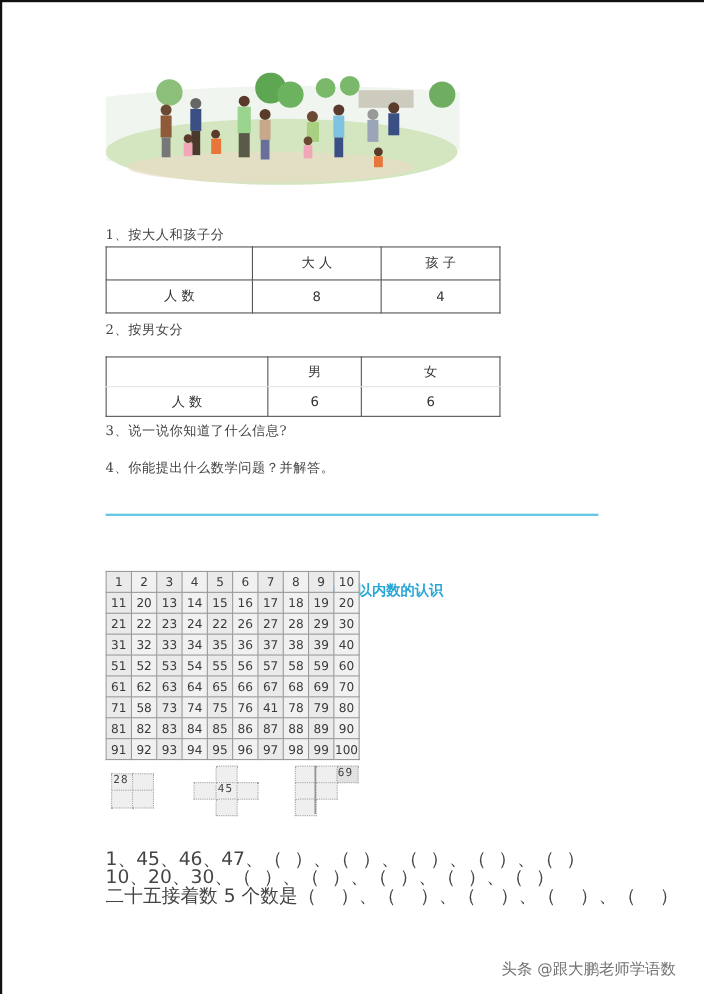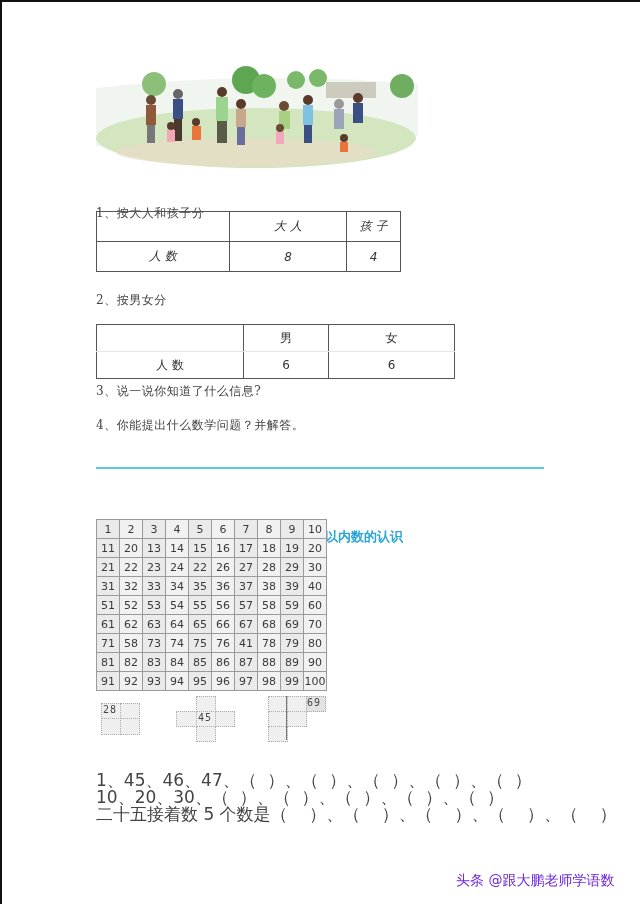--- a/index.html
+++ b/index.html
@@ -27,21 +27,21 @@
   .hundred td { width:22px; height:18px; border:1px solid #9a9a9a; text-align:center;
     font-size:11px; color:#3a3a3a; background:#f1f1f1; padding:0; font-family:"DejaVu Sans", sans-serif; }
   .hundred td:nth-child(odd) { background:#eaeaea; }
 
   .piece { position:absolute; }
   .cell { position:absolute; background:#efefef; border:1px dotted #aaa; }
   .pnum { position:absolute; font-size:10px; color:#444; font-family:"DejaVu Sans Mono", monospace; letter-spacing:1px; }
 
   .ex { position:absolute; left:96px; font-size:17px; color:#444; font-family:"DejaVu Sans", sans-serif; white-space:pre; }
 
-  .watermark { position:absolute; left:456px; top:872px; font-size:14px; color:#6d28d9; font-family:"DejaVu Sans", sans-serif; }
+  .watermark { position:absolute; left:456px; top:872px; font-size:14px; color:#737373; font-family:"DejaVu Sans", sans-serif; }
 </style>
 </head>
 <body>
 
 <div class="frame-top"></div>
 <div class="frame-left"></div>
 
 <div class="illustration">
   <svg width="322" height="104" viewBox="0 0 322 104">
     <path d="M0 22 Q160 4 322 18 L322 70 Q200 104 0 80 Z" fill="#f1f5f0"></path>
@@ -83,21 +83,21 @@
       <circle cx="262" cy="32" r="5" fill="#5a3a2a"></circle>
         <rect x="257" y="37" width="10" height="20" fill="#3a4f84"></rect>
       <circle cx="248" cy="72" r="4" fill="#5a3a2a"></circle>
         <rect x="244" y="76" width="8" height="10" fill="#e8763a"></rect>
     </g>
   </svg>
 </div>
 
 <div class="q" style="left:96px; top:180px;margin-top:25px;">1、按大人和孩子分</div>
 
-<table class="t" style="left:96px; top:211px; width:305px;font-style:italic;">
+<table class="t" style="left:96px; top:224px; width:359px;">
   <tbody>
       <tr style="height:30px;">
     <td style="width:132px;"></td>
     <td style="width:116px;">大 人</td>
     <td>孩 子</td>
   </tr>
   <tr style="height:30px;">
     <td>人 数</td>
     <td class="num">8</td>
     <td class="num">4</td>

